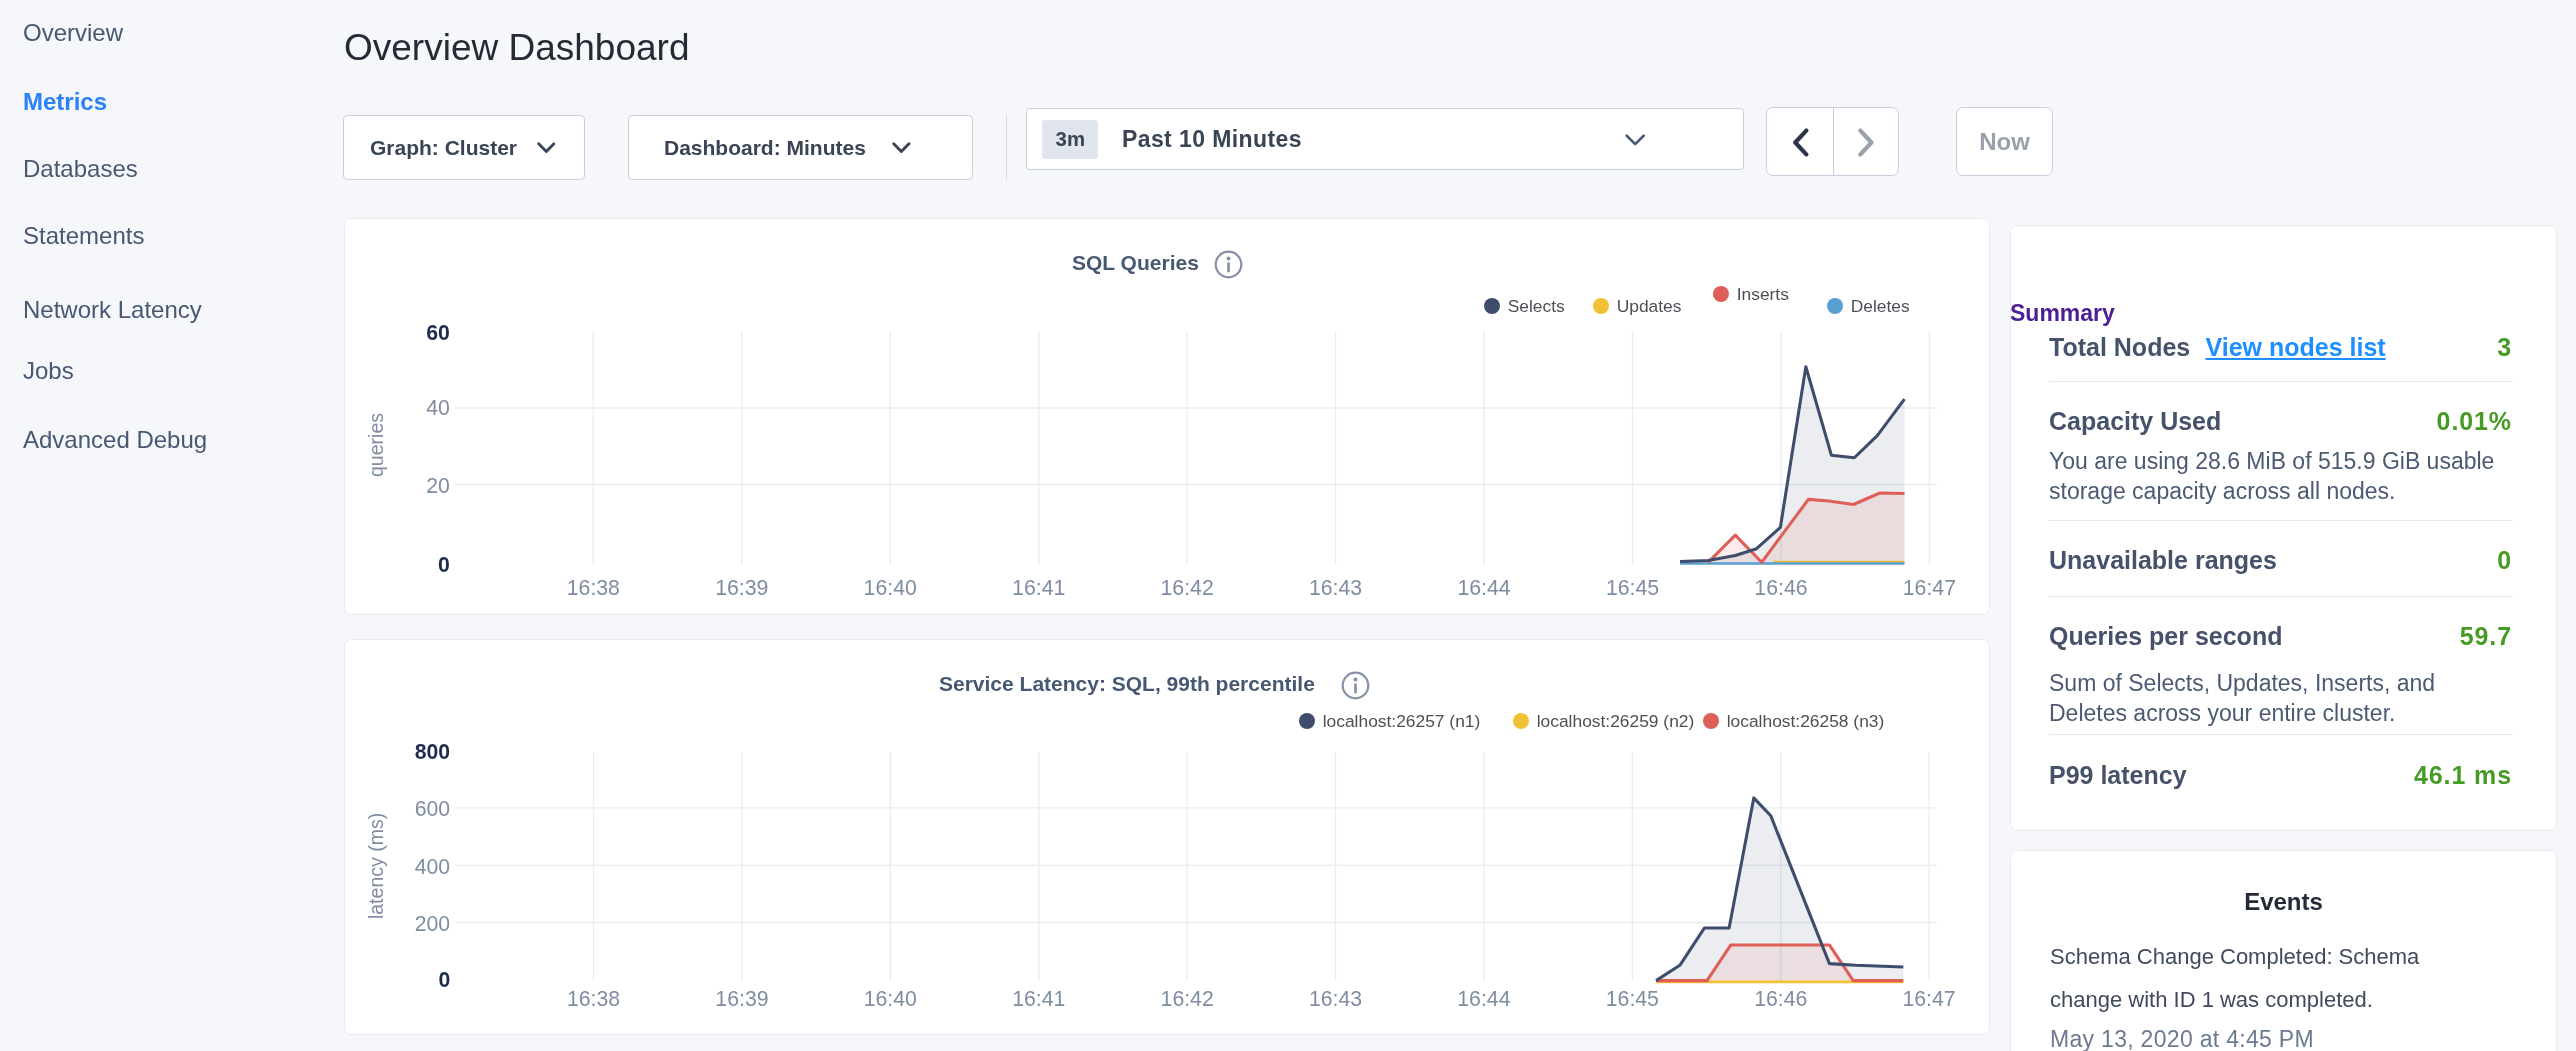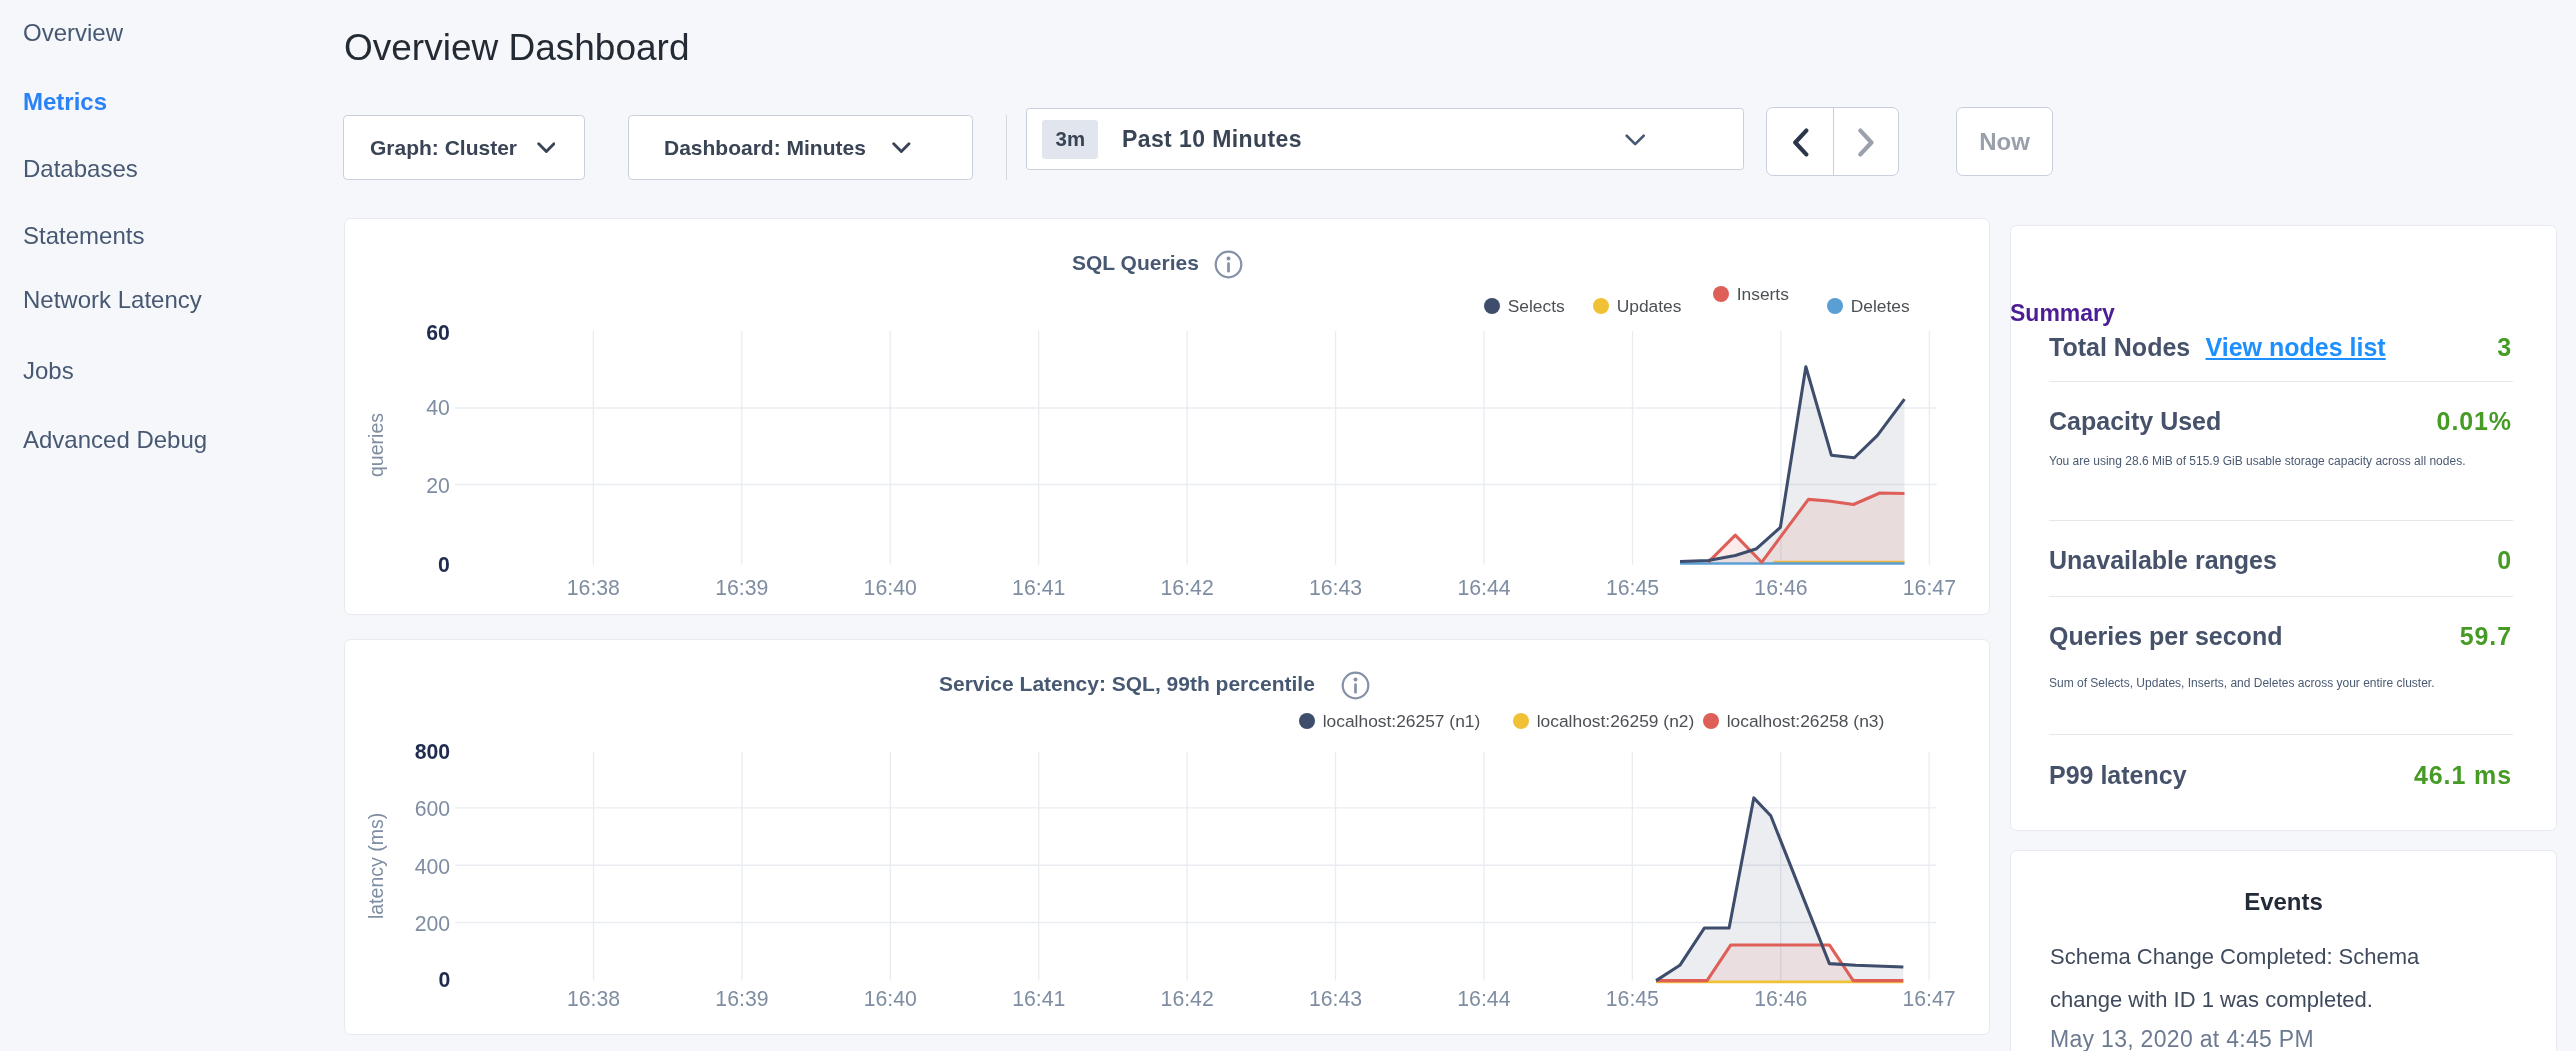--- a/index.html
+++ b/index.html
@@ -11,30 +11,30 @@
   .btn { position:absolute; background:#fff; border:0.9px solid #c8cfda; border-radius:4.3px; display:flex; align-items:center; }
   .btn-label { font-weight:bold; font-size:21px; color:#394455; }
   .panel { position:absolute; background:#fff; border:0.9px solid #e7ebf1; border-radius:6.8px; }
   .legend-item { position:absolute; display:flex; align-items:center; height:20.4px; }
   .legend-dot { width:16px; height:16px; border-radius:50%; display:inline-block; }
   .legend-text { font-size:17.4px; color:#4c5055; margin-left:7.7px; white-space:nowrap; }
   .sumrow { position:absolute; left:2049px; width:463px; display:flex; justify-content:space-between; align-items:baseline; }
   .sumhead { font-weight:bold; font-size:25px; color:#46516a; }
   .sumval { font-weight:bold; font-size:25px; color:#459b24; letter-spacing:0.9px; }
   .sumdiv { position:absolute; left:2049px; width:464px; height:0.9px; background:#e4e7eb; }
-  .sumpara { position:absolute; left:2049px; width:468px; font-size:12px; line-height:30px; color:#4a5a72; }
+  .sumpara { position:absolute; left:2049px; width:468px; font-size:23px; line-height:30px; color:#4a5a72; }
 </style>
 </head>
 <body>
 
   <div class="nav-item" style="top:18.7px;">Overview</div>
   <div class="nav-item nav-active" style="top:88px;">Metrics</div>
   <div class="nav-item" style="top:155px;">Databases</div>
   <div class="nav-item" style="top:222px;">Statements</div>
-  <div class="nav-item" style="top:286px;text-align:center;">Network Latency</div>
+  <div class="nav-item" style="top:296px;text-align:center;">Network Latency</div>
   <div class="nav-item" style="top:357px;">Jobs</div>
   <div class="nav-item" style="top:426px;">Advanced Debug</div>
 
   <div class="abs" style="left:344px; top:27px; font-size:37px; color:#242b35; font-weight:400;">Overview Dashboard</div>
 
   <div class="btn" style="left:343px; top:115px; width:242px; height:65px; padding-left:26px;">
     <span class="btn-label">Graph: Cluster</span>
     <svg width="18.7" height="12" viewBox="0 0 22 14" style="margin-left:19.6px;">
       <polyline points="2,2 11,11 20,2" fill="none" stroke="#394455" stroke-width="3.4" stroke-linecap="round" stroke-linejoin="round"></polyline>
     </svg>

